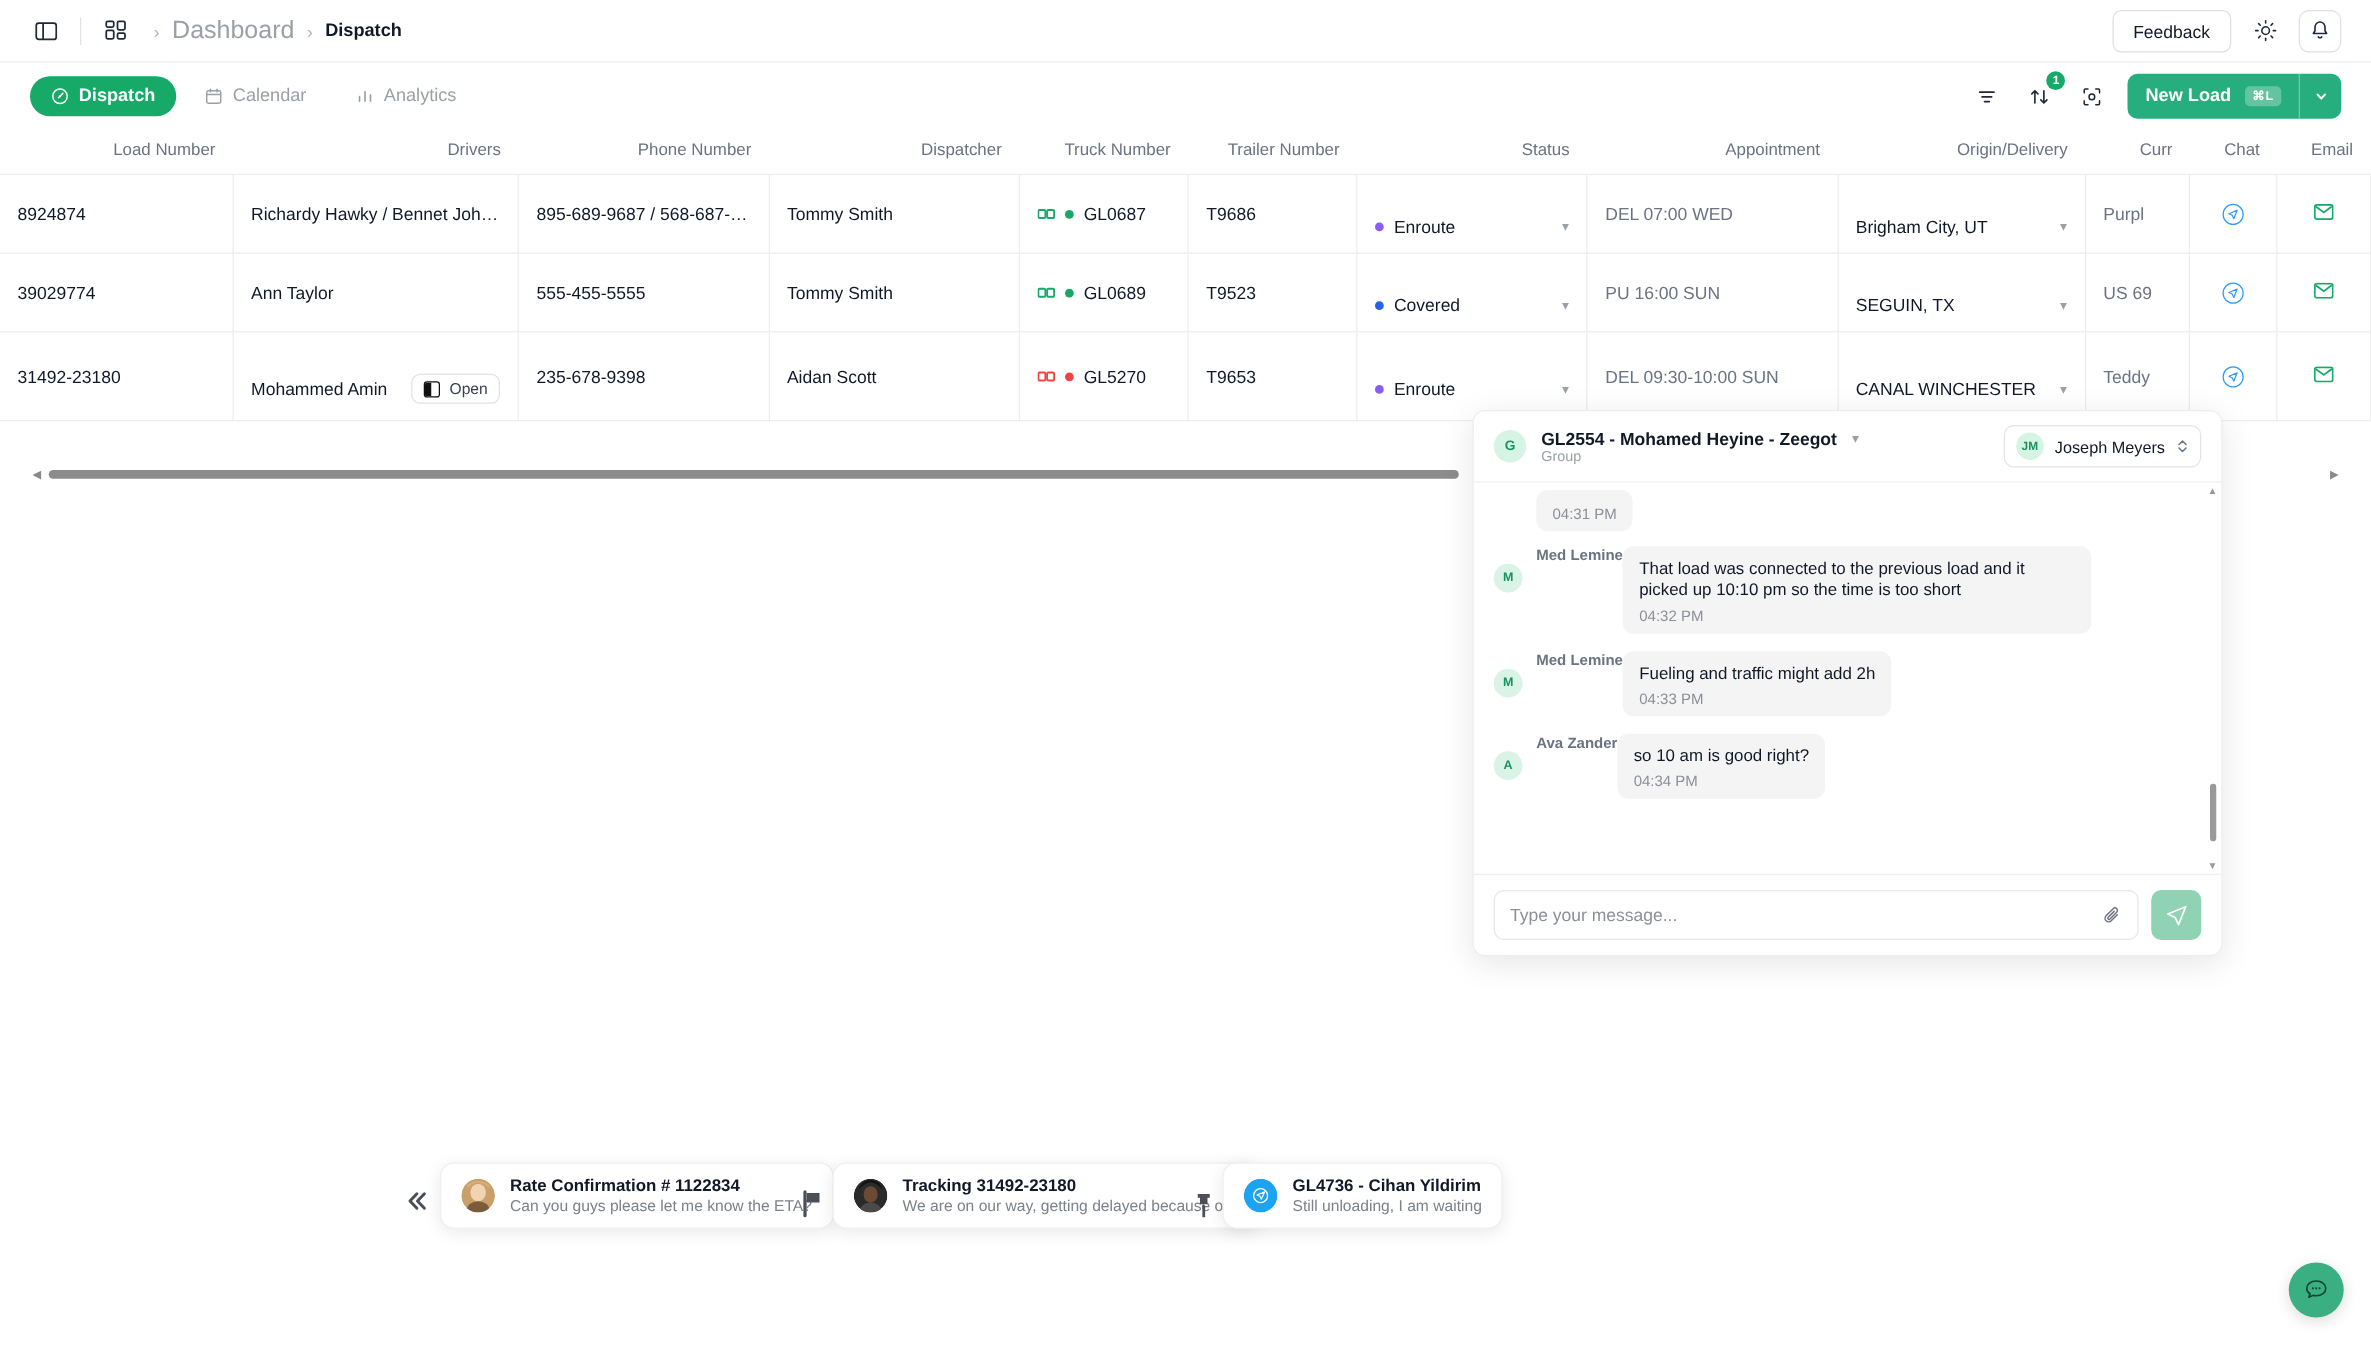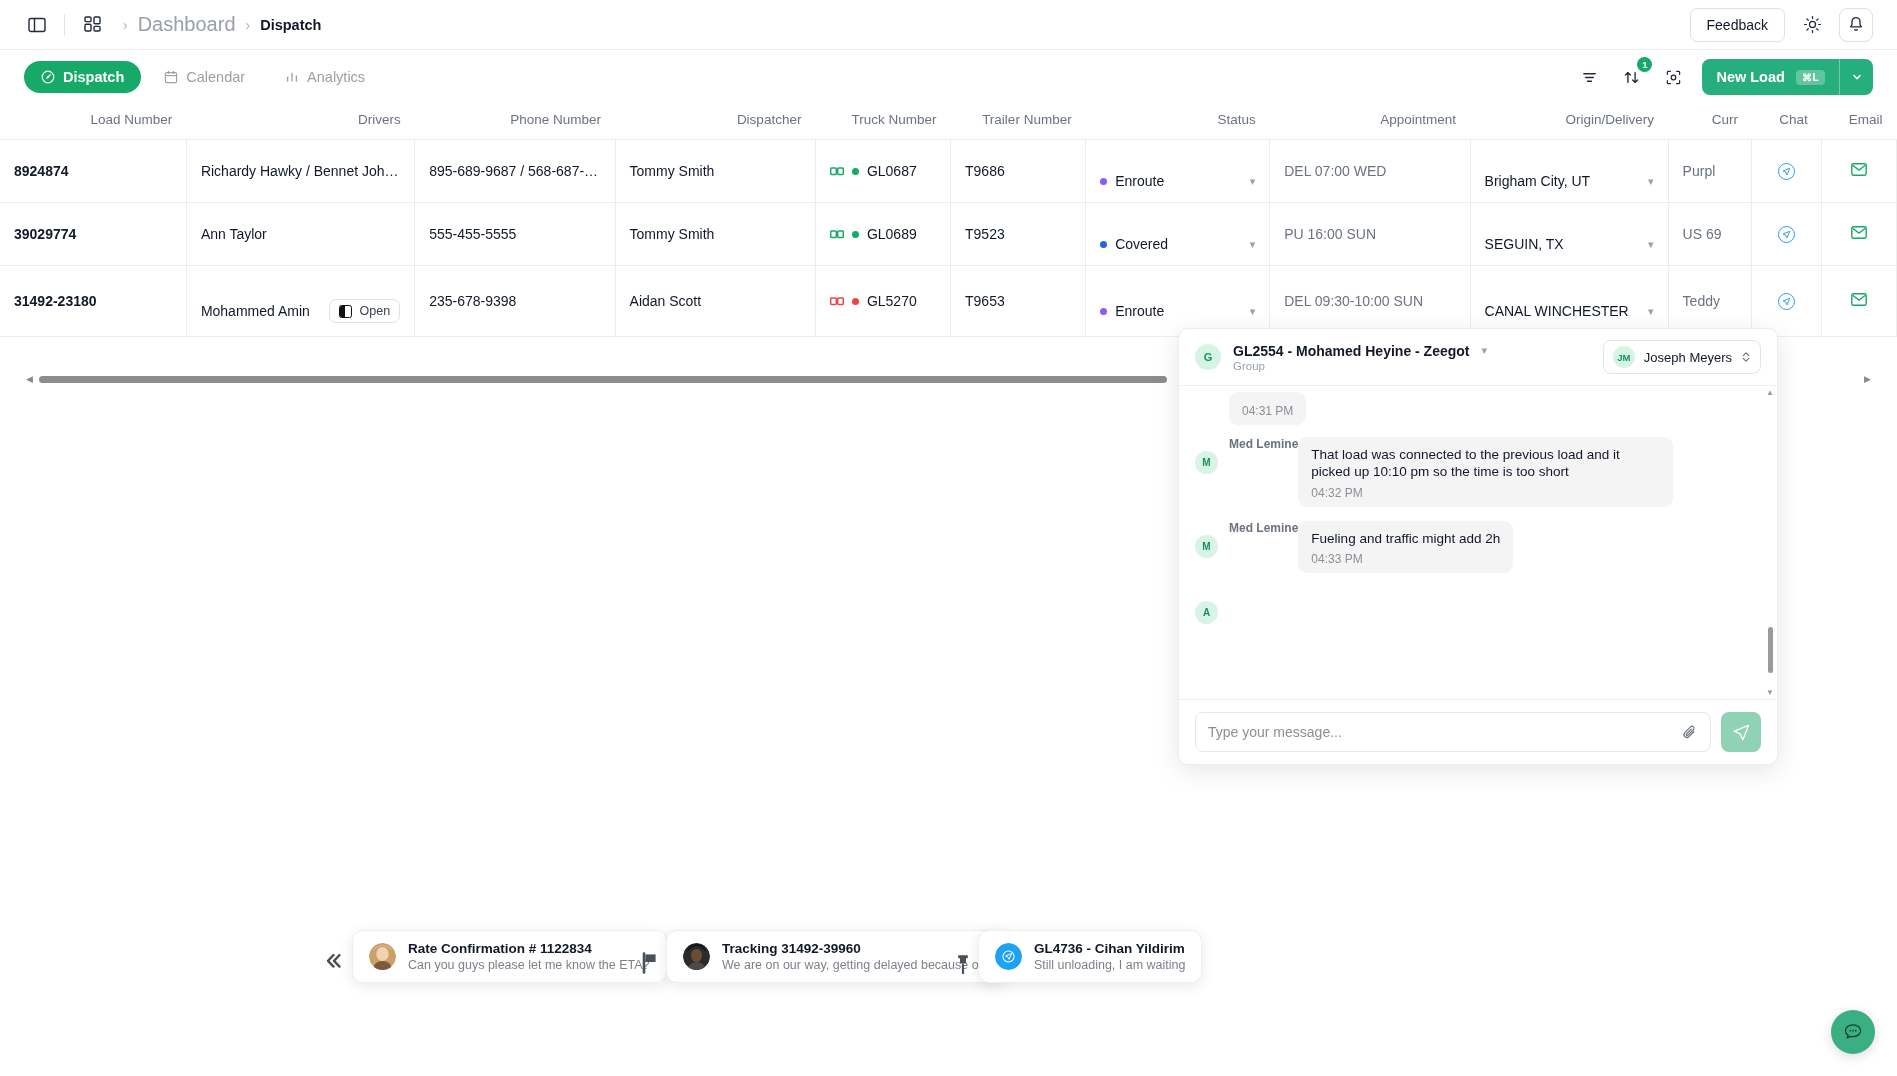--- a/index.html
+++ b/index.html
@@ -83,21 +83,21 @@
     padding: 8px 14px 12px 14px; border-bottom: 1px solid #ededed;
     white-space: nowrap; overflow: hidden;
   }
   tbody td {
     font-size: 14px; color: #111827; padding: 13px 14px;
     border-bottom: 1px solid #ededed; border-right: 1px solid #ededed;
     white-space: nowrap; overflow: hidden; text-overflow: ellipsis;
     height: 42px;
   }
   tbody td:first-child { border-left: none; }
-  td.loadnum { font-weight: 700; border-right: 1px solid #ededed; }
+  td.loadnum { font-weight: 400; border-right: 1px solid #ededed; }
   .muted-cell { color: #6b7280; }
   .cell-flex { display: flex; align-items: center; gap: 8px; }
   .cell-between { display: flex; align-items: center; justify-content: space-between; gap: 8px; margin-top: 20px; }
   .dot { width: 7px; height: 7px; border-radius: 50%; flex: 0 0 auto; }
   .open-pill {
     border: 1px solid #e2e2e2; border-radius: 7px; background: #fff;
     display: inline-flex; align-items: center; gap: 8px; padding: 4px 9px;
     font-size: 12.5px; color: #374151; cursor: pointer;
   }
   .open-glyph {
@@ -591,20 +591,27 @@
         <div class="msg-name">Med Lemine</div>
         <div class="bubble">
           <div class="bubble-text">Fueling and traffic might add 2h</div>
           <div class="bubble-time">04:33 PM</div>
         </div>
       </div>
     </div>
 
     <div class="msg-row">
       <div class="msg-av">A</div>
+      <div class="msg-col">
+        <div class="msg-name">Ava Zander</div>
+        <div class="bubble">
+          <div class="bubble-text">so 10 am is good right?</div>
+          <div class="bubble-time">04:34 PM</div>
+        </div>
+      </div>
     </div>
 
     
 
     <div class="chat-scrollbar">
       <span class="csb-up">▲</span>
       <div class="csb-thumb"></div>
       <span class="csb-down">▼</span>
     </div>
   </div>
@@ -654,21 +661,21 @@
   <div class="notif" style="left:666px; top:0;">
     <span class="notif-av">
       <svg width="27" height="27" viewBox="0 0 27 27">
         <circle cx="13.5" cy="13.5" r="13.5" fill="#2b2b2b"></circle>
         <ellipse cx="13.5" cy="12.5" rx="5.6" ry="6.6" fill="#6b4b34"></ellipse>
         <path d="M3.8 9 Q13.5 -3 23.2 9 Q21 1 13.5 1 Q6 1 3.8 9Z" fill="#141414"></path>
         <ellipse cx="13.5" cy="25.5" rx="8.6" ry="6.5" fill="#4a4a4a"></ellipse>
       </svg>
     </span>
     <div>
-      <div class="notif-title">Tracking 31492-39960</div>
+      <div class="notif-title">Tracking 31492-23180</div>
       <div class="notif-sub">We are on our way, getting delayed because o…</div>
     </div>
   </div>
 
   <span class="left-glyph" style="left:954px; top:22px;">
     <svg width="18" height="22" viewBox="0 0 18 22">
         <path d="M9 13v8" stroke="#4b5058" stroke-width="2.2" stroke-linecap="round"></path>
         <path d="M4.2 3.2h9.6v3H12v5.2H6V6.2H4.2z" fill="#4b5058"></path>
       </svg>
   </span>

